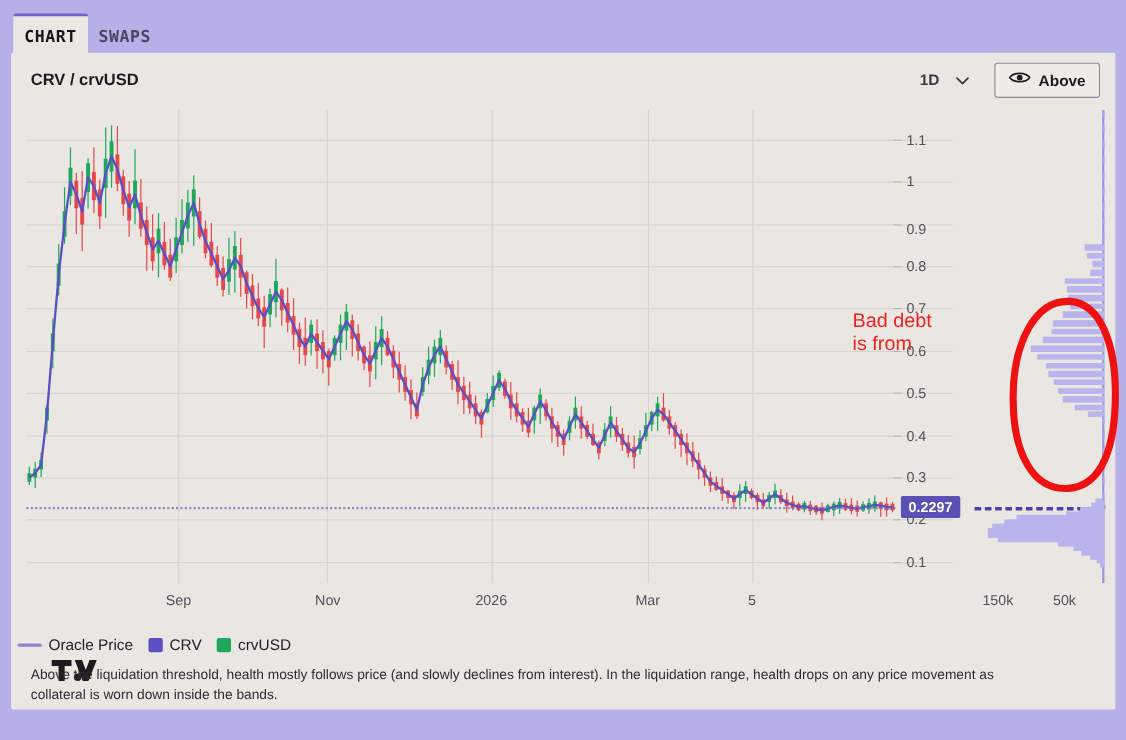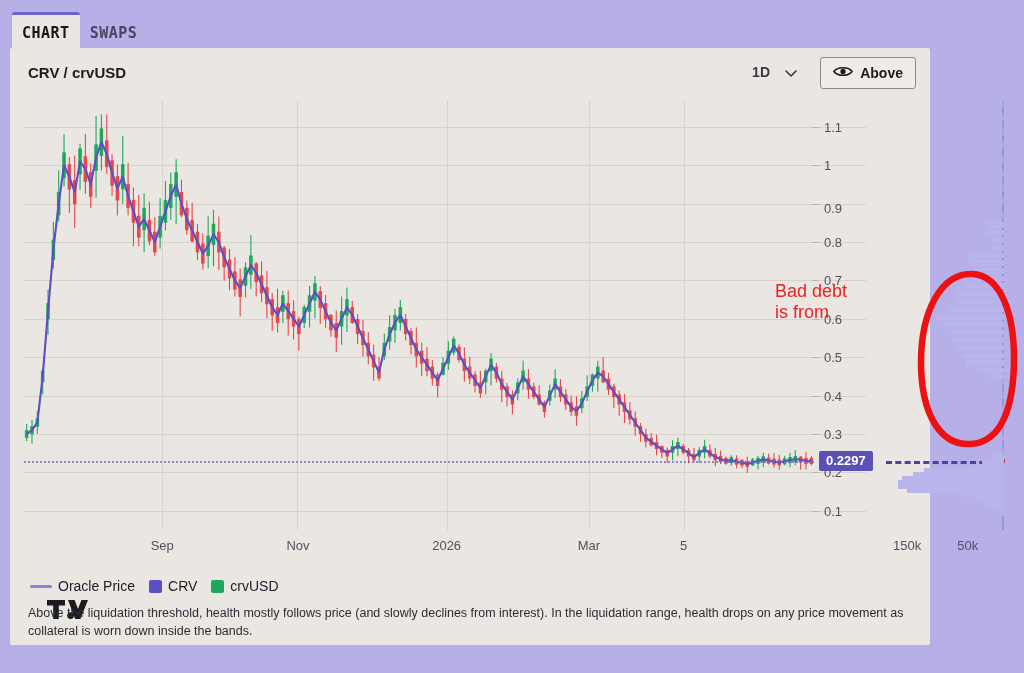--- a/index.html
+++ b/index.html
@@ -24,21 +24,21 @@
   }
   .tab.active {
     background: #eae7e2; color: #16161a;
     border-top: 3px solid #6f62c8;
     border-radius: 3px 3px 0 0;
     padding-top: 9px;
   }
 
   
   .card {
-    position: absolute; left: 10px; top: 48px; width: 920px; height: 597px;
+    position: absolute; left: 10px; top: 48px; width: 1004px; height: 597px;
     background: #eae7e2; border-radius: 2px;
   }
 
   
   .card-head {
     position: absolute; left: 0; top: 0; width: 100%; height: 50px;
   }
   .pair-title {
     position: absolute; left: 18px; top: 16px;
     font-size: 15px; font-weight: 700; color: #1b1b20;
@@ -117,21 +117,21 @@
     font-size: 18px; font-weight: 400; color: #ec2222; line-height: 1.18;
     text-align: left; pointer-events: none;
   }
   .circle-svg { position: absolute; left: 905px; top: 218px; width: 105px; height: 185px; }
 
   
   .tv-logo { position: absolute; left: 22px; top: 497px; width: 46px; height: 28px; }
 
   
   .legend {
-    position: absolute; left: 20px; top: 530px;
+    position: absolute; left: 6px; top: 530px;
     display: flex; align-items: center; gap: 8px;
     font-size: 14px; color: #20202a;
   }
   .legend .lgline { width: 22px; height: 3px; background: #8b83d8; border-radius: 2px; }
   .legend .sw { width: 13px; height: 13px; border-radius: 2px; display: inline-block; }
   .legend .item { display: flex; align-items: center; gap: 6px; margin-right: 6px; }
   .caption {
     position: absolute; left: 18px; top: 556px; width: 900px;
     font-size: 12.5px; line-height: 1.45; color: #2c2c36;
   }

